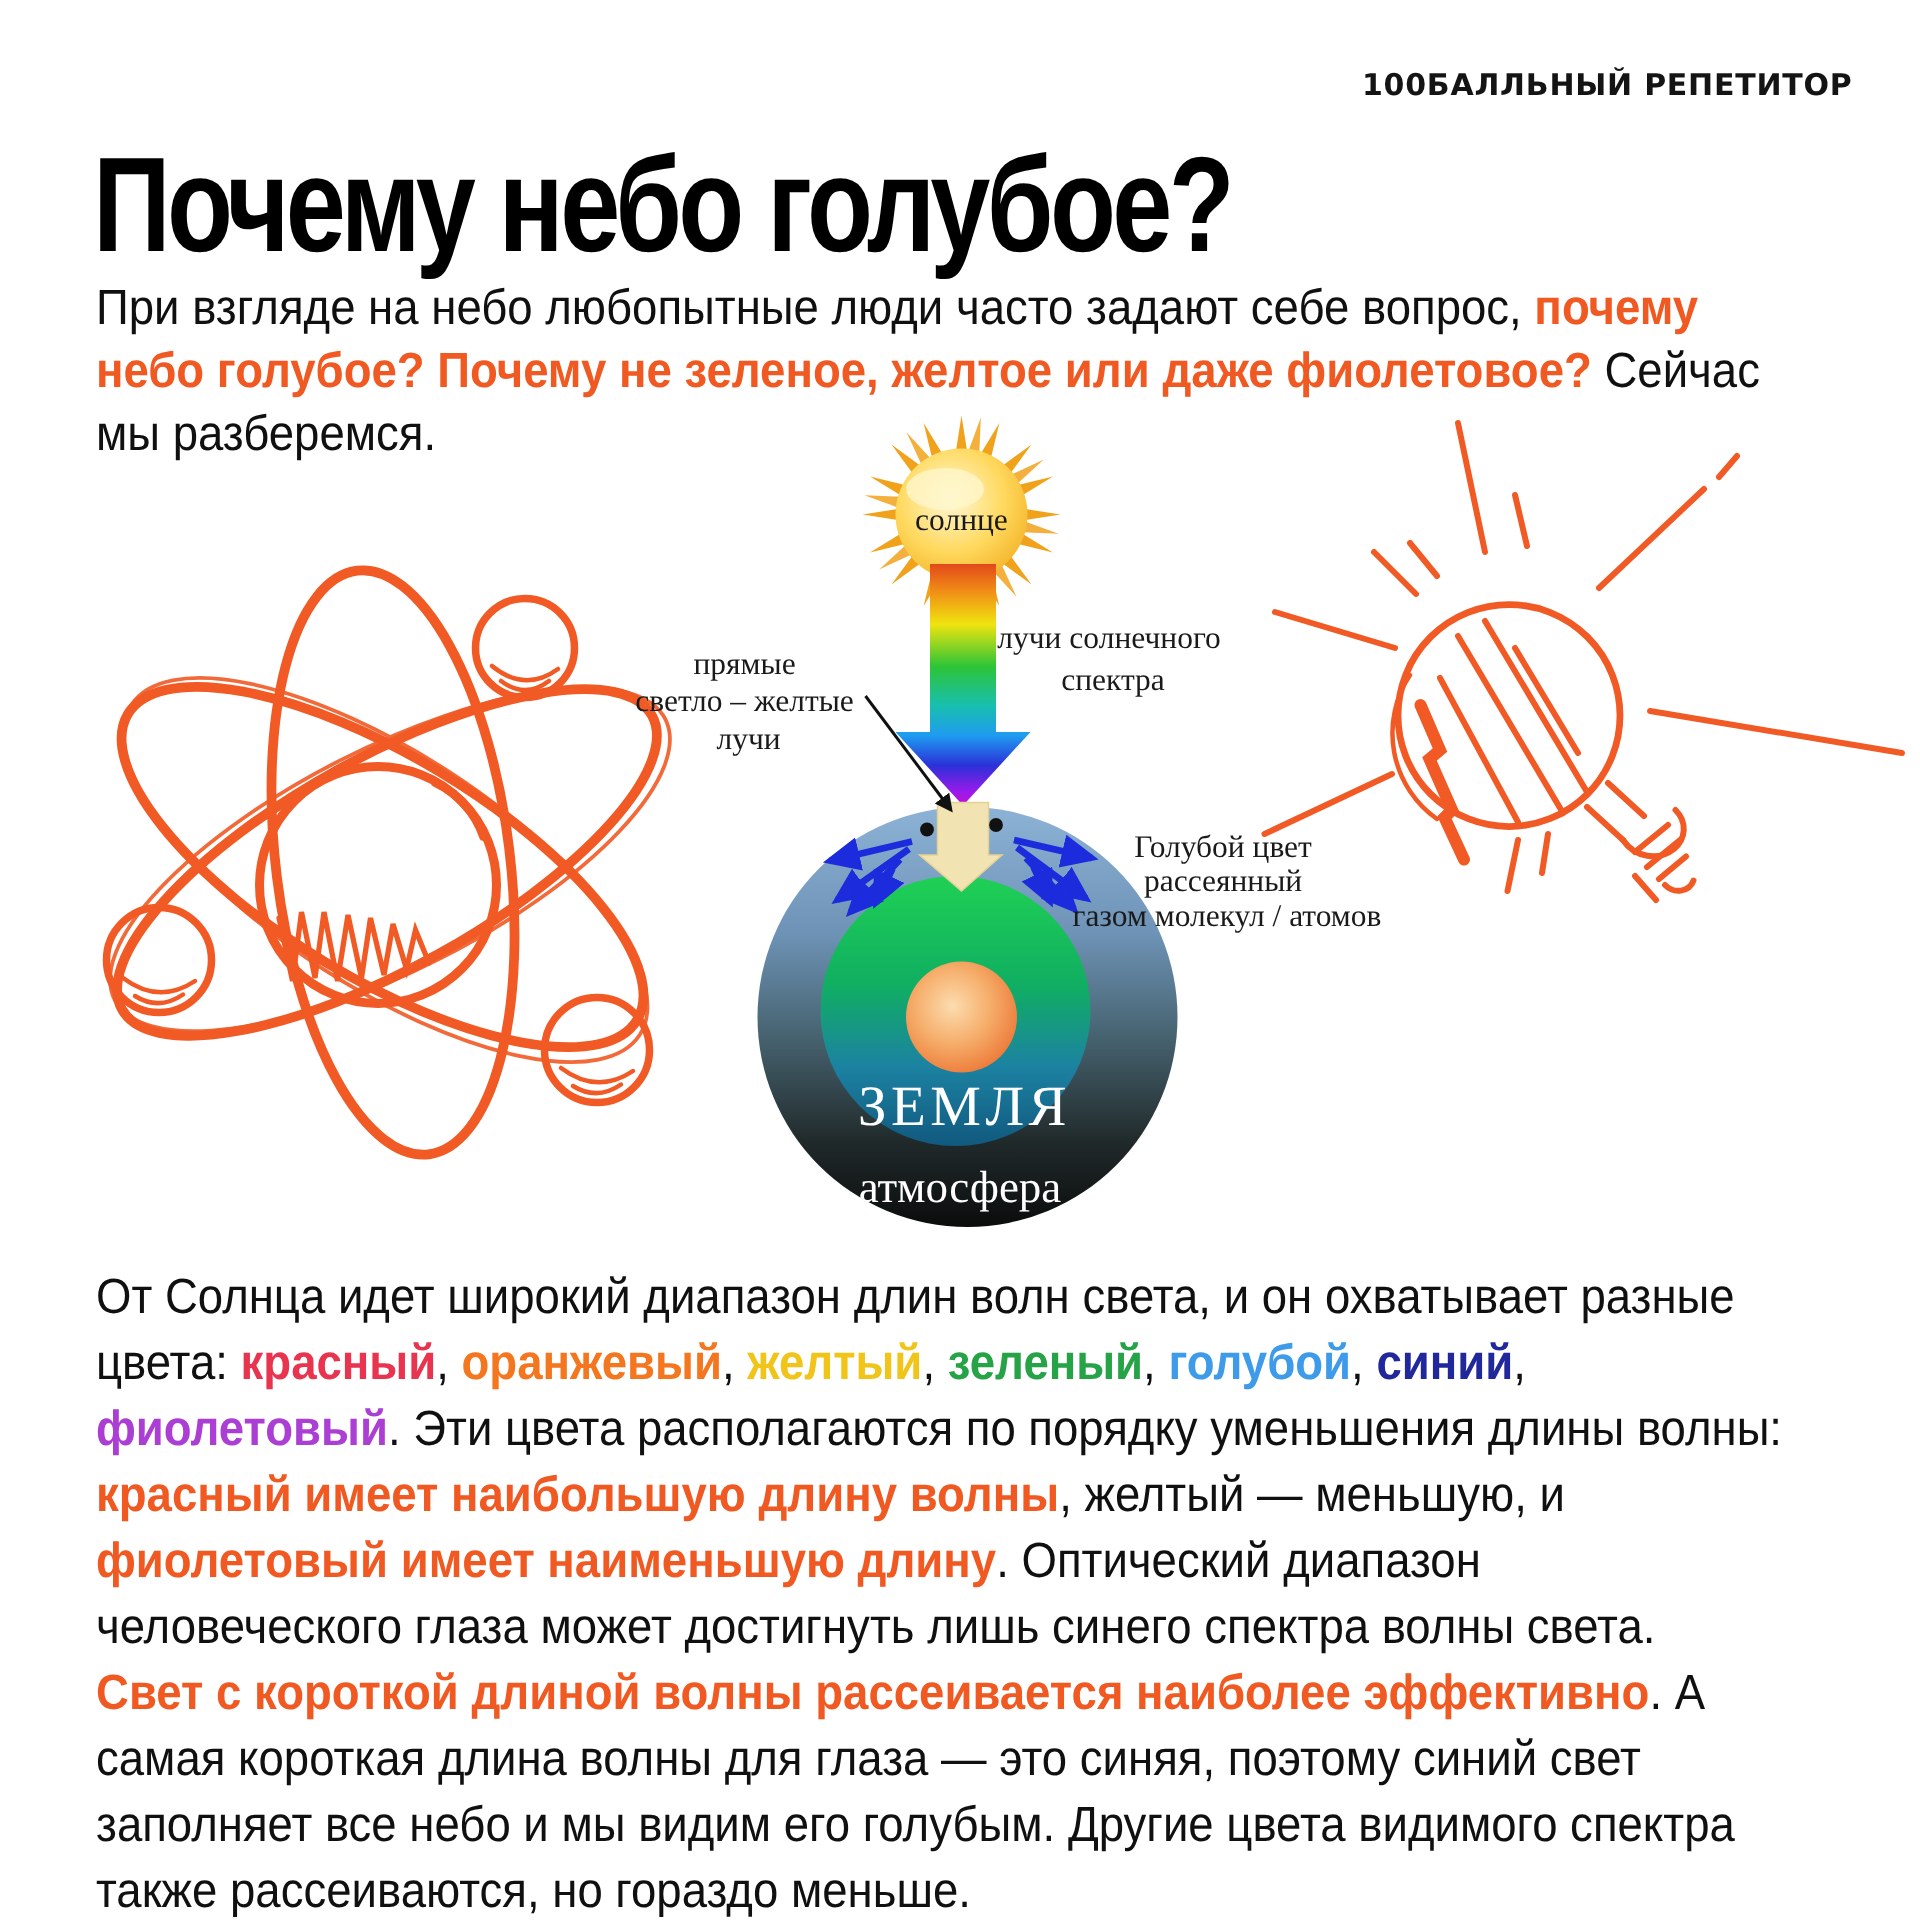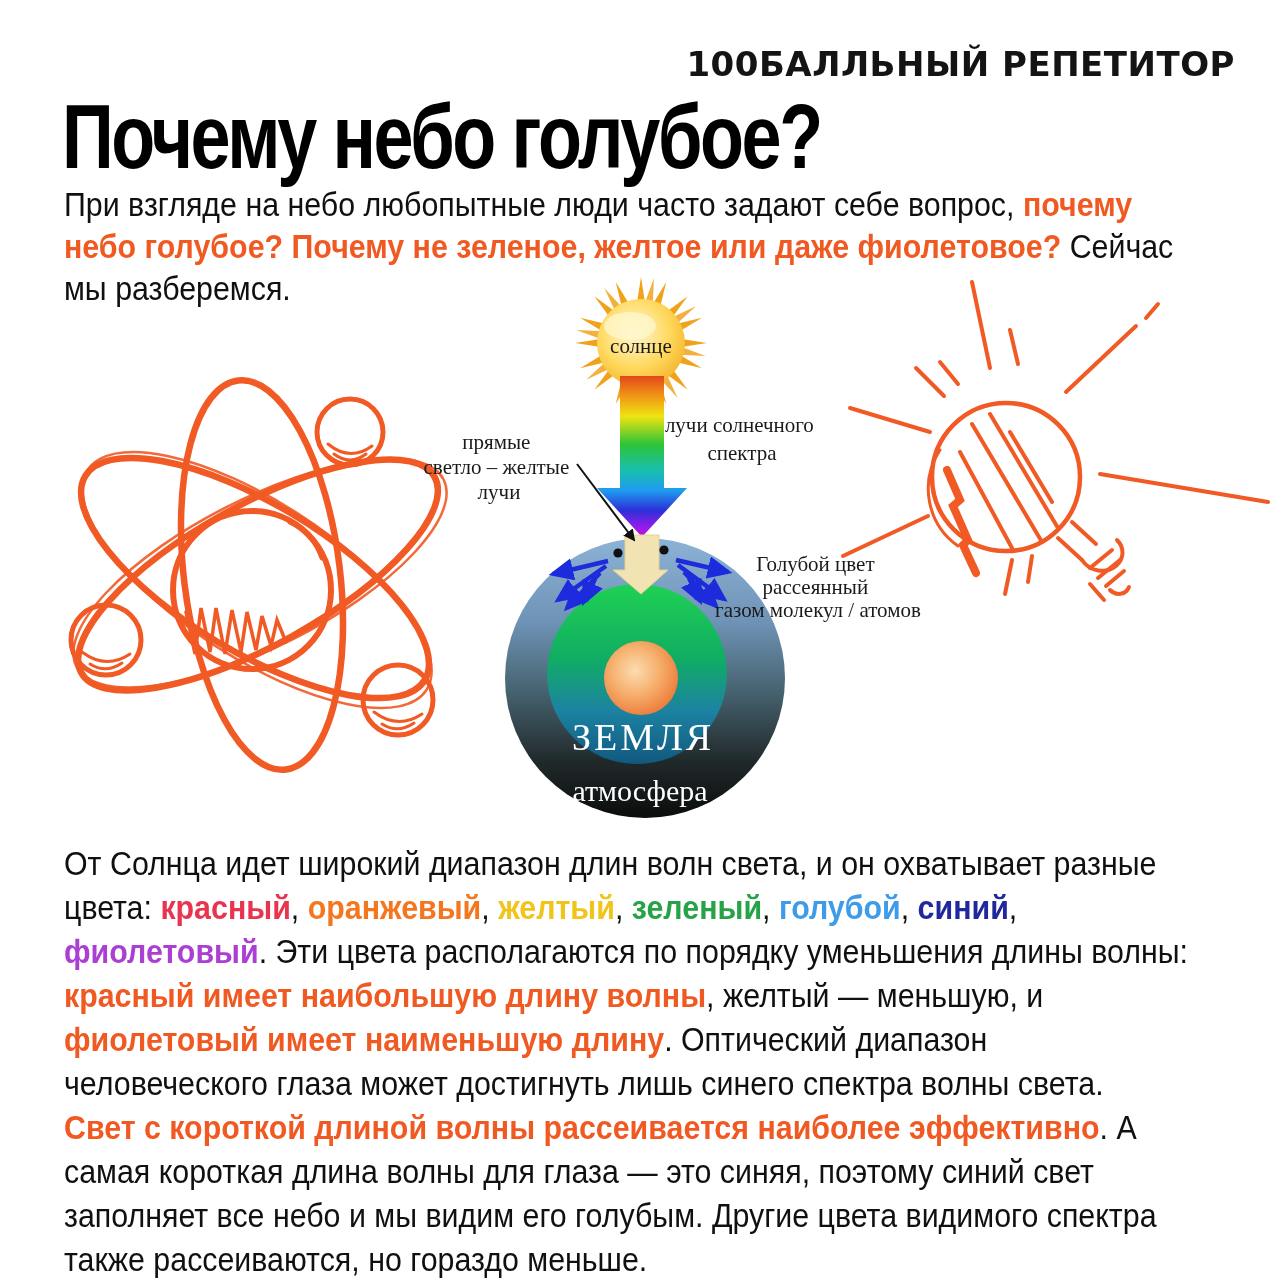--- a/index.html
+++ b/index.html
@@ -1,21 +1,21 @@
 <!DOCTYPE html>
 <html><head>
 <meta charset="utf-8">
 <style>
   html,body{margin:0;padding:0}
   body{width:1280px;height:1280px;background:#fff;overflow:hidden;position:relative;
        font-family:"Liberation Sans",sans-serif;color:#101010}
   .page{position:absolute;inset:0;background:#fff}
   svg.art{position:absolute;inset:0;width:1280px;height:1280px}
   .logo{position:absolute;top:44px;right:45px;font-family:"DejaVu Sans",sans-serif;
-        font-weight:800;font-size:34px;letter-spacing:.5px;color:#141414;white-space:nowrap}
+        font-weight:800;font-size:20px;letter-spacing:.5px;color:#141414;white-space:nowrap}
   .title{position:absolute;left:62px;top:86px;margin:0;font-size:90px;font-weight:800;
          color:#000;letter-spacing:-3px;white-space:nowrap;
          transform:scaleX(.80);transform-origin:left top}
   .intro{position:absolute;left:64px;top:184px;font-size:33px;line-height:42px;
          white-space:nowrap;transform:scaleX(.92);transform-origin:left top}
   .bodytext{position:absolute;left:64px;top:842px;font-size:33px;line-height:44px;
          white-space:nowrap;transform:scaleX(.92);transform-origin:left top}
   .lbl{font-family:"Liberation Serif",serif;font-size:21px;fill:#1a1a1a}
   .lbl-big{font-family:"Liberation Serif",serif;fill:#ffffff}
   .sketch{stroke:#F15A24;fill:none;stroke-linecap:round}

